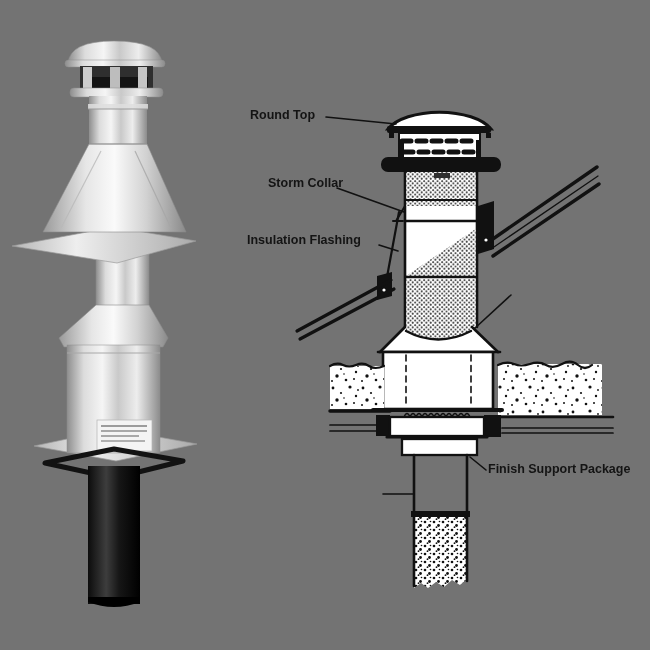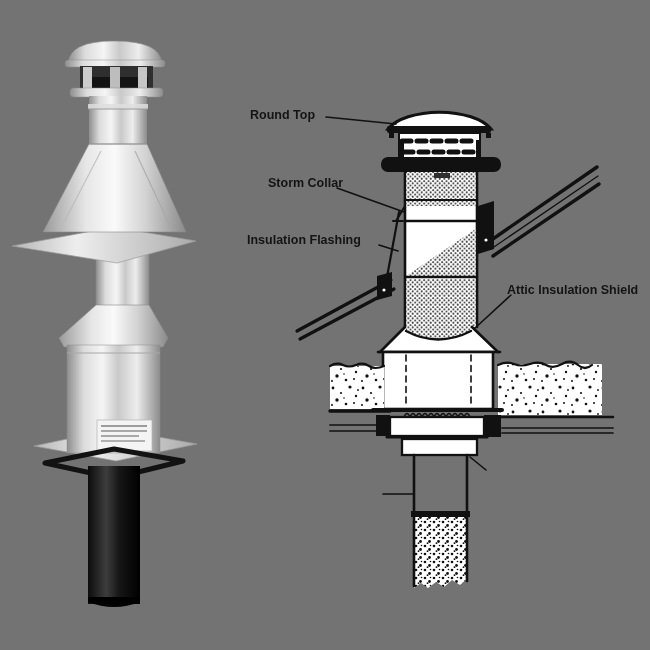--- a/index.html
+++ b/index.html
@@ -246,14 +246,14 @@
       <line x1="511" y1="295" x2="474" y2="329"></line>
       <line x1="486" y1="470" x2="470" y2="457"></line>
       <line x1="383" y1="494" x2="414" y2="494"></line>
     </g>
   </g>
 </svg>
 
   <div class="callout" id="lbl-round-top">Round Top</div>
   <div class="callout" id="lbl-storm-collar">Storm Collar</div>
   <div class="callout" id="lbl-adjustable-flashing">Insulation Flashing</div>
-  <div class="callout" id="lbl-attic-insulation-shield">Attic Insulation Shield</div>
+  <div class="callout" id="lbl-finish-support-package">Finish Support Package</div>
 </div>
 
 </body></html>

